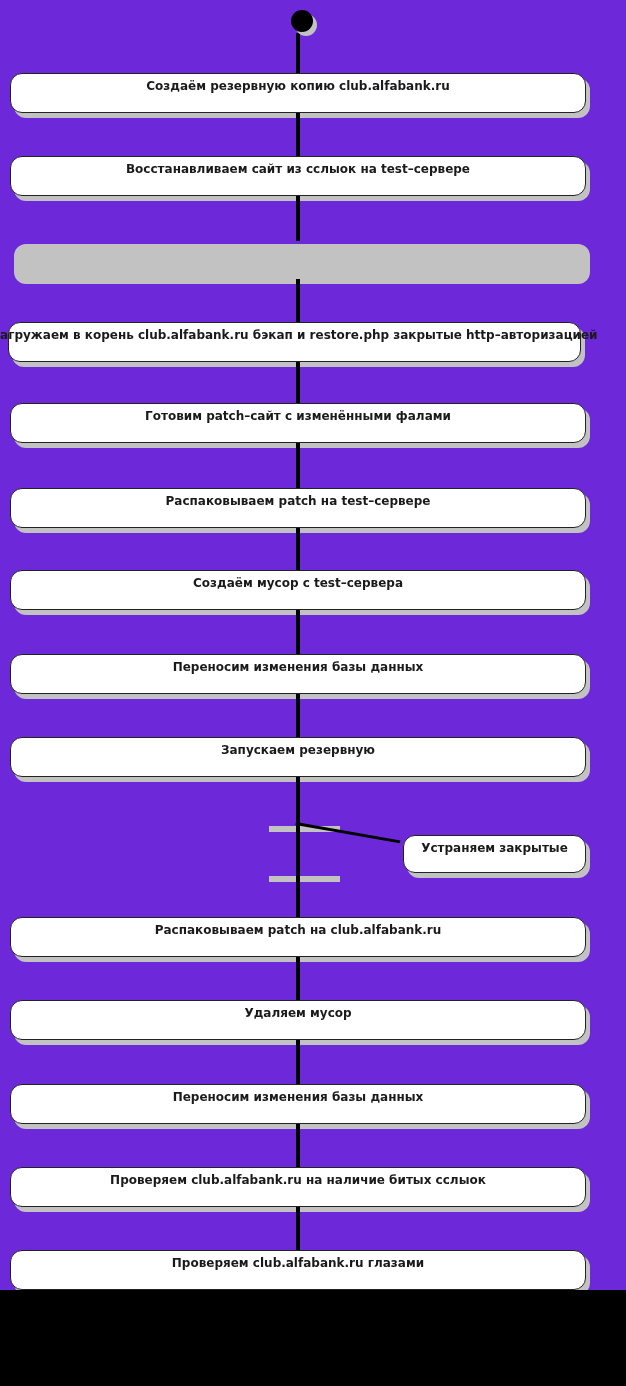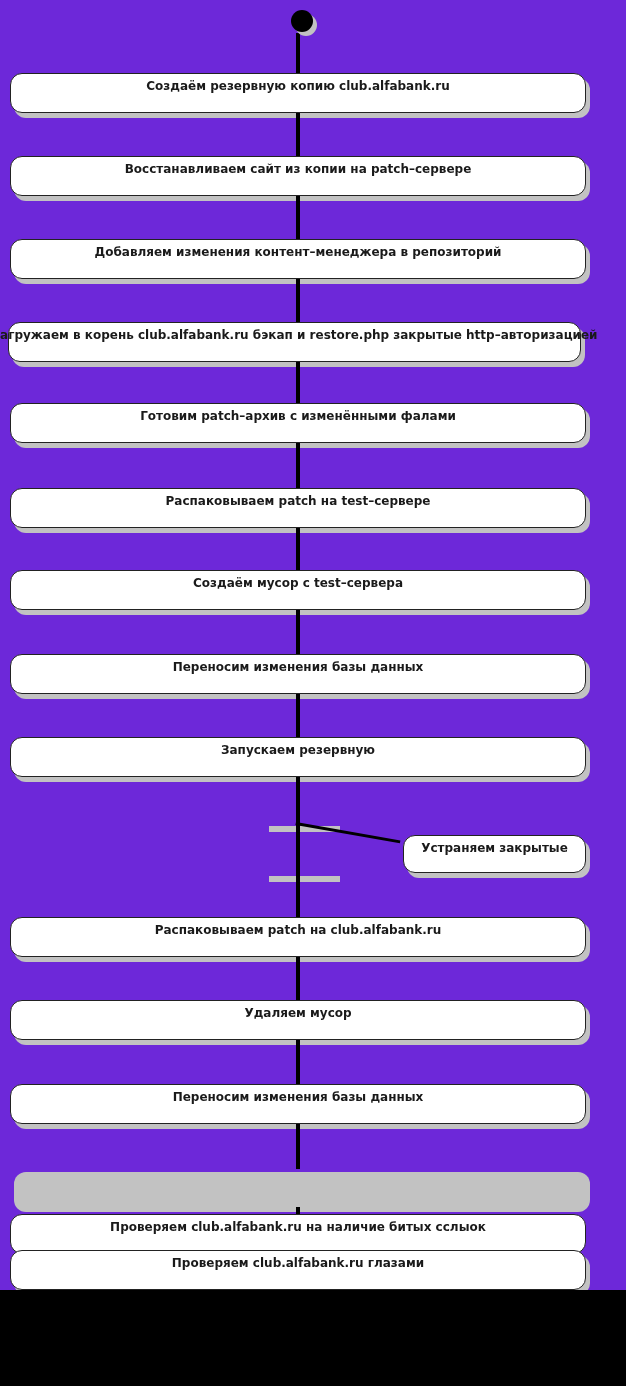--- a/index.html
+++ b/index.html
@@ -74,30 +74,27 @@
   <div class="vline" style="top:1124px;height:45px"></div>
   <div class="vline" style="top:1207px;height:45px"></div>
   <div class="vline" style="top:1290px;height:36px"></div>
 
   <div class="slash"></div>
 
   <div class="box" style="left:10px;top:73px;width:576px">
     <span>Создаём резервную копию club.alfabank.ru</span>
     </div>
   <div class="box" style="left:10px;top:156px;width:576px">
-    <span>Восстанавливаем сайт из копии на patch–сервере</span>
-    </div>
-  <div class="box" style="left:10px;top:239px;width:576px">
-    <span>Добавляем изменения контент–менеджера в репозиторий</span>
+    <span>Восстанавливаем сайт из сслыок на test–сервере</span>
     </div>
   <div class="box" style="left:8px;top:322px;width:573px">
     <span>Загружаем в корень club.alfabank.ru бэкап и restore.php закрытые http–авторизацией</span>
     </div>
   <div class="box" style="left:10px;top:403px;width:576px">
-    <span>Готовим patch–архив с изменёнными фалами</span>
+    <span>Готовим patch–сайт с изменёнными фалами</span>
     </div>
   <div class="box" style="left:10px;top:488px;width:576px">
     <span>Распаковываем patch на test–сервере</span>
     </div>
   <div class="box" style="left:10px;top:570px;width:576px">
     <span>Создаём мусор с test–сервера</span>
     </div>
   <div class="box" style="left:10px;top:654px;width:576px">
     <span>Переносим изменения базы данных</span>
     </div>
@@ -111,21 +108,21 @@
 
   <div class="box" style="left:10px;top:917px;width:576px">
     <span>Распаковываем patch на club.alfabank.ru</span>
     </div>
   <div class="box" style="left:10px;top:1000px;width:576px">
     <span>Удаляем мусор</span>
     </div>
   <div class="box" style="left:10px;top:1084px;width:576px">
     <span>Переносим изменения базы данных</span>
     </div>
-  <div class="box" style="left:10px;top:1214px;width:576px">
+  <div class="box" style="left:10px;top:1167px;width:576px">
     <span>Проверяем club.alfabank.ru на наличие битых сслыок</span>
     </div>
   <div class="box" style="left:10px;top:1250px;width:576px">
     <span>Проверяем club.alfabank.ru глазами</span>
     </div>
 
   <svg class="node" style="left:285px;top:1315px" width="38" height="40">
     <circle cx="22" cy="23" r="11" fill="#c2c2c2"></circle>
     <circle cx="18" cy="19" r="11" fill="#ffffff" stroke="#111" stroke-width="1.5"></circle>
     <circle cx="21.5" cy="22.5" r="7.5" fill="#a8a8a8"></circle>

